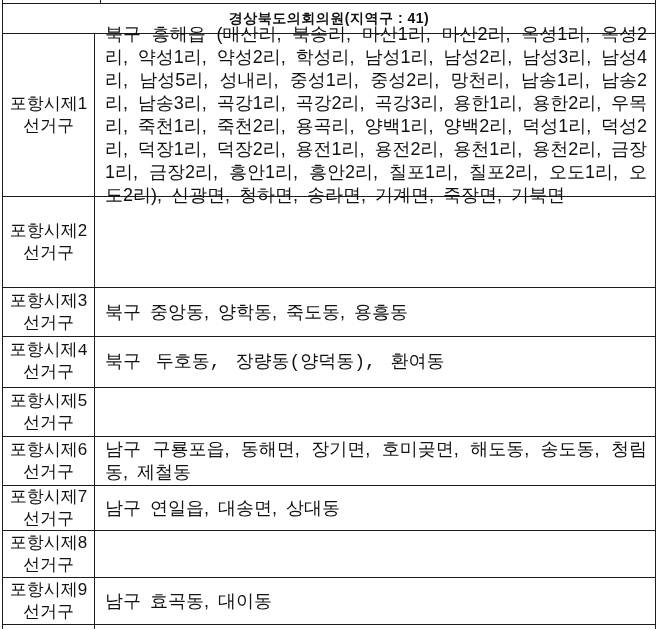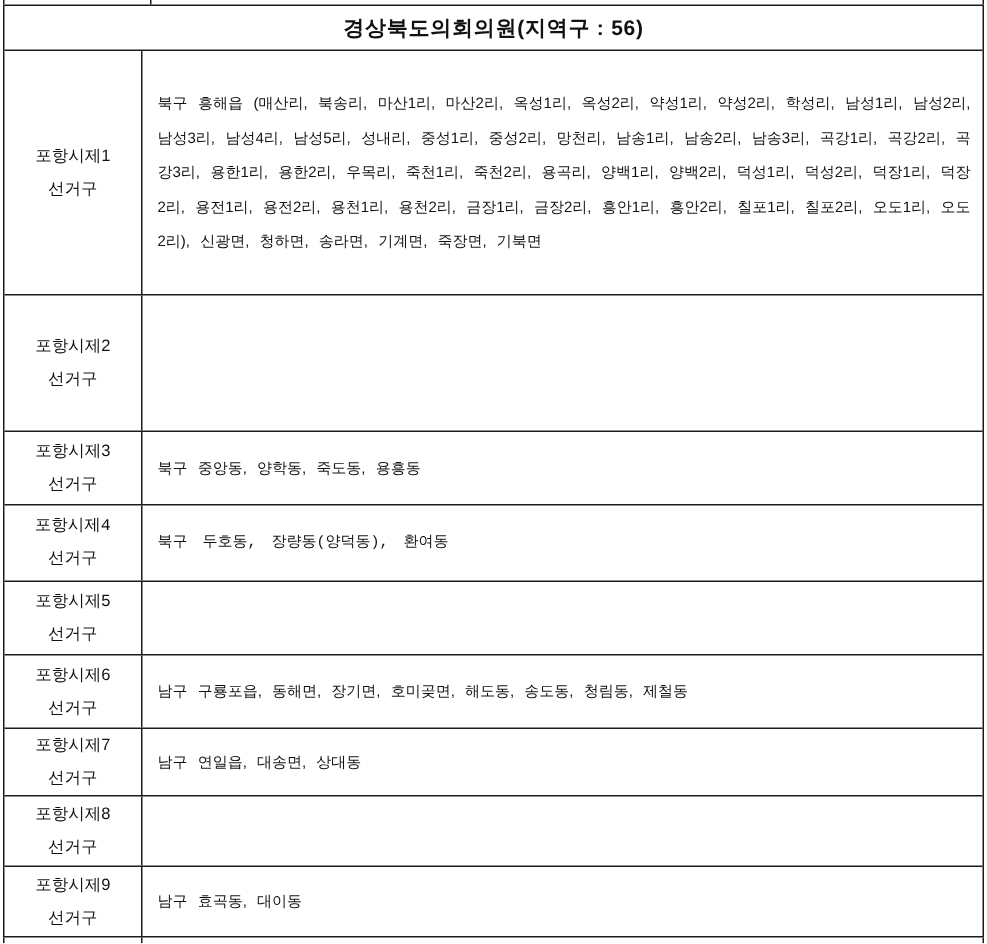--- a/index.html
+++ b/index.html
@@ -31,50 +31,50 @@
     justify-content:center;align-items:center;
     font-size:14px;font-weight:700;
     letter-spacing:0.5px;
   }
   .dcell{
     flex:0 0 92px;width:92px;
     border-right:1px solid #1c1c1c;
     box-sizing:border-box;
     display:flex;align-items:center;justify-content:center;
     text-align:center;
-    font-size:11px;line-height:22px;
+    font-size:17px;line-height:22px;
     white-space:pre-line;
   }
   .acell{
     flex:1 1 auto;
     box-sizing:border-box;
     display:flex;align-items:center;
     padding:5px 8px 5px 10px;
-    font-size:10px;line-height:23px;
+    font-size:18px;line-height:23px;
     word-spacing:4px;
   }
   .acell > span{
     display:block;width:100%;
     text-align:justify;
     word-break:break-all;
   }
 </style>
 </head>
 <body>
 
 <div class="page">
 
   <div class="vline" style="left:2px;top:0;height:3px;"></div>
   <div class="vline" style="left:100px;top:0;height:3px;"></div>
   <div class="vline" style="left:655px;top:0;height:3px;"></div>
 
   <div class="tbl">
 
     <div class="trow hrow" style="height:30px;">
-      <span>경상북도의회의원(지역구 : 56)</span>
+      <span>경상북도의회의원(지역구 : 41)</span>
     </div>
 
     <div class="trow" style="height:163px;">
       <div class="dcell">포항시제1
 선거구</div>
       <div class="acell">
           <span>북구 흥해읍 (매산리, 북송리, 마산1리, 마산2리, 옥성1리, 옥성2리, 약성1리, 약성2리, 학성리, 남성1리, 남성2리, 남성3리, 남성4리, 남성5리, 성내리, 중성1리, 중성2리, 망천리, 남송1리, 남송2리, 남송3리, 곡강1리, 곡강2리, 곡강3리, 용한1리, 용한2리, 우목리, 죽천1리, 죽천2리, 용곡리, 양백1리, 양백2리, 덕성1리, 덕성2리, 덕장1리, 덕장2리, 용전1리, 용전2리, 용천1리, 용천2리, 금장1리, 금장2리, 흥안1리, 흥안2리, 칠포1리, 칠포2리, 오도1리, 오도2리), 신광면, 청하면, 송라면, 기계면, 죽장면, 기북면</span>
         </div>
     </div>
 

